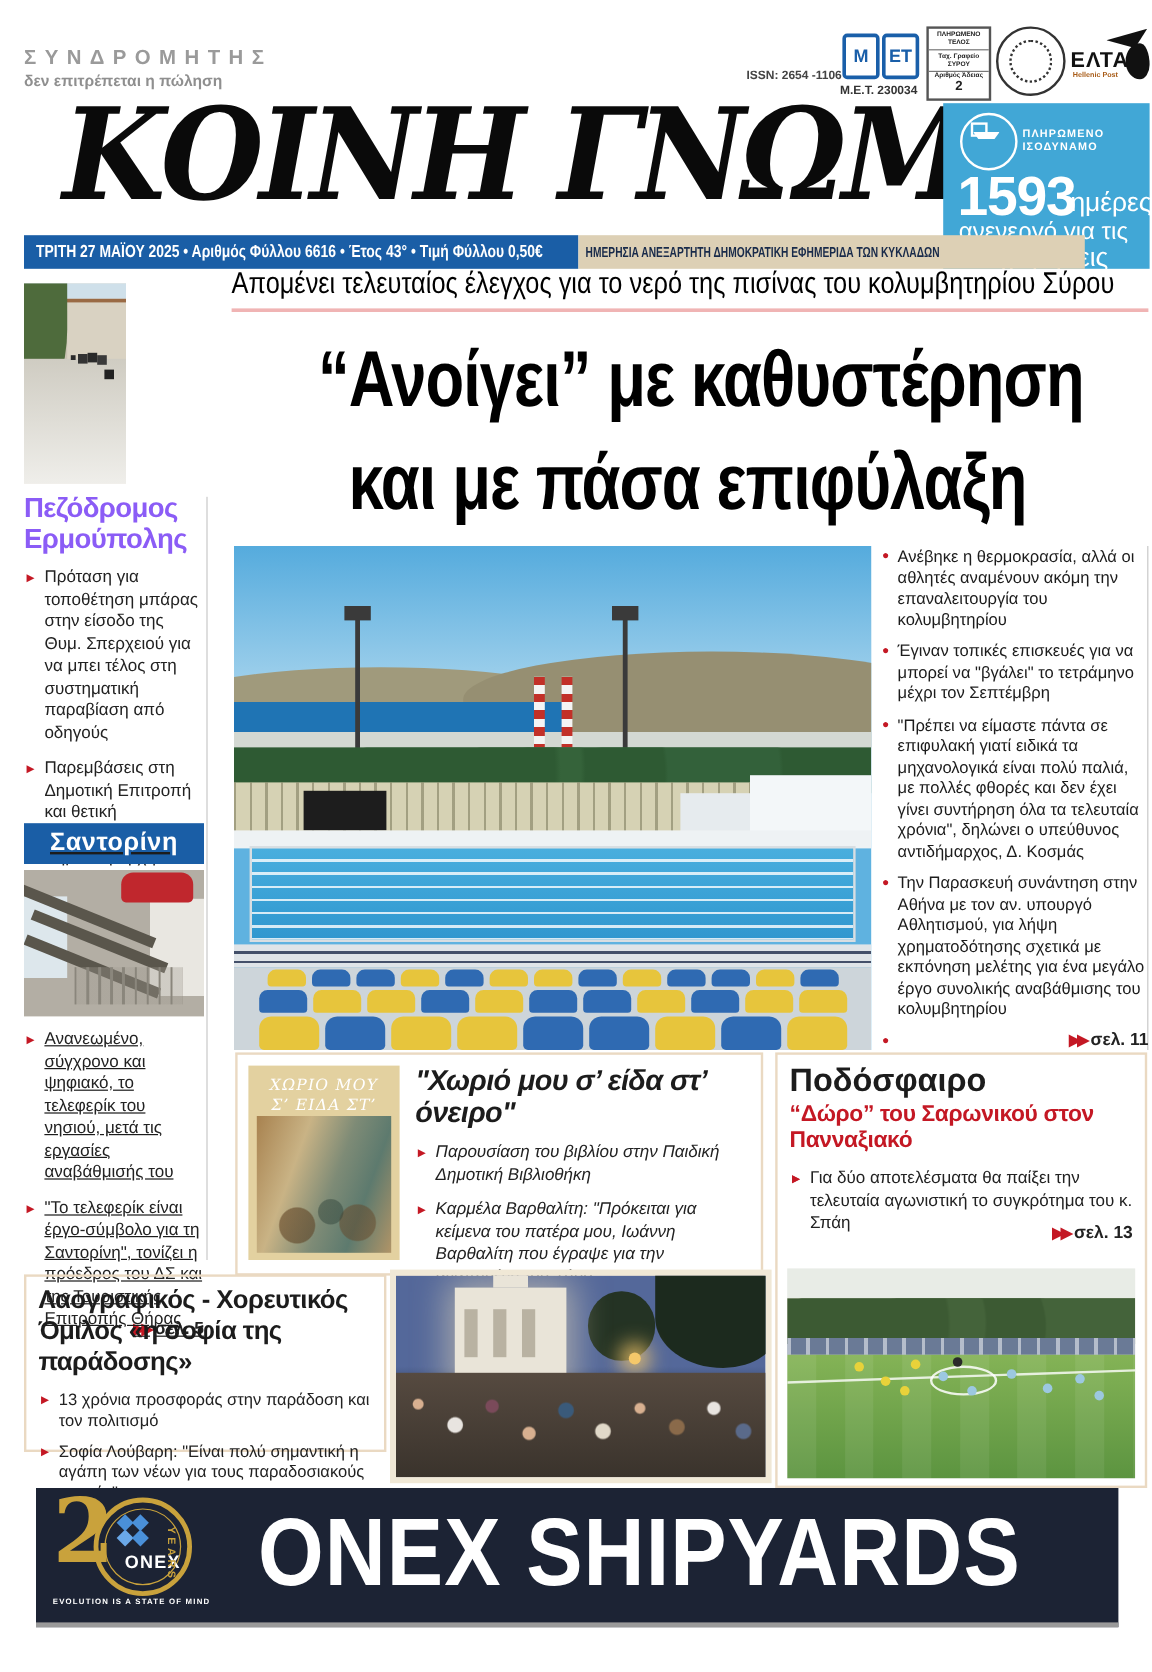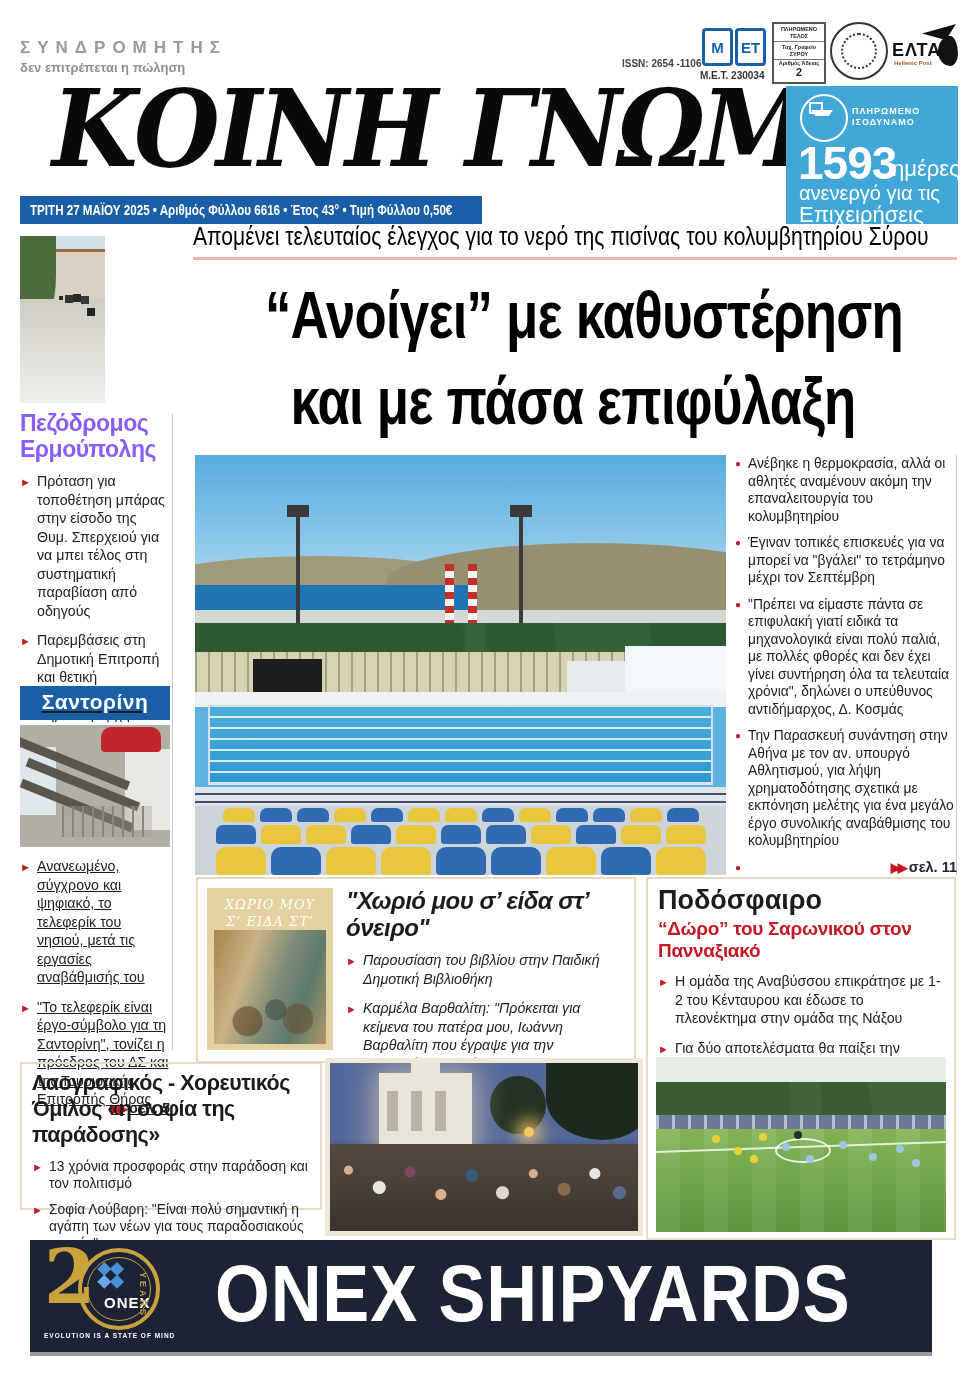--- a/index.html
+++ b/index.html
@@ -260,20 +260,23 @@
   <div class="num">1593</div>
   <div class="unit">ημέρες</div>
   <div class="l2">ανενεργό για τις</div>
   <div class="l3">Επιχειρήσεις</div>
 </div>
 
 <div class="abs dateline">
   <div class="dl-blue">
       <span>ΤΡΙΤΗ 27 ΜΑΪΟΥ 2025 • Αριθμός Φύλλου  6616 • Έτος 43° • Τιμή Φύλλου 0,50€</span>
     </div>
+  <div class="dl-beige">
+      <span>ΗΜΕΡΗΣΙΑ ΑΝΕΞΑΡΤΗΤΗ ΔΗΜΟΚΡΑΤΙΚΗ ΕΦΗΜΕΡΙΔΑ ΤΩΝ ΚΥΚΛΑΔΩΝ</span>
+    </div>
 </div>
 
 <div class="abs kicker">
   <span>Απομένει τελευταίος έλεγχος για το νερό της πισίνας του κολυμβητηρίου Σύρου</span>
 </div>
 <div class="abs headline">
   <div>“Ανοίγει” με καθυστέρηση</div>
   <div>και με πάσα επιφύλαξη</div>
 </div>
 
@@ -411,21 +414,21 @@
       <span class="arr">▶▶</span><span>σελ. 7</span>
     </div>
   </div>
 </div>
 
 <div class="abs fbbox">
   <div class="content">
     <h2>Ποδόσφαιρο</h2>
     <h3>“Δώρο” του Σαρωνικού στον Πανναξιακό</h3>
     <ul class="blist">
-      <li><span class="tri">►</span><span>Η ομάδα της Αναβύσσου επικράτησε με 1-2 του Κένταυρου και έδωσε το πλεονέκτημα στην ομάδα της Νάξου</span></li>
+      <li><span class="tri">►</span></li>
       <li><span class="tri">►</span><span>Για δύο αποτελέσματα θα παίξει την τελευταία αγωνιστική το συγκρότημα του κ. Σπάη</span></li>
     </ul>
     <div class="pageref inline-ref">
       <span class="arr">▶▶</span><span>σελ. 13</span>
     </div>
   </div>
   <div class="fbphoto">
     <div class="fb-trees"></div>
     <div class="fb-stand"></div>
     <div class="fb-field"></div>

